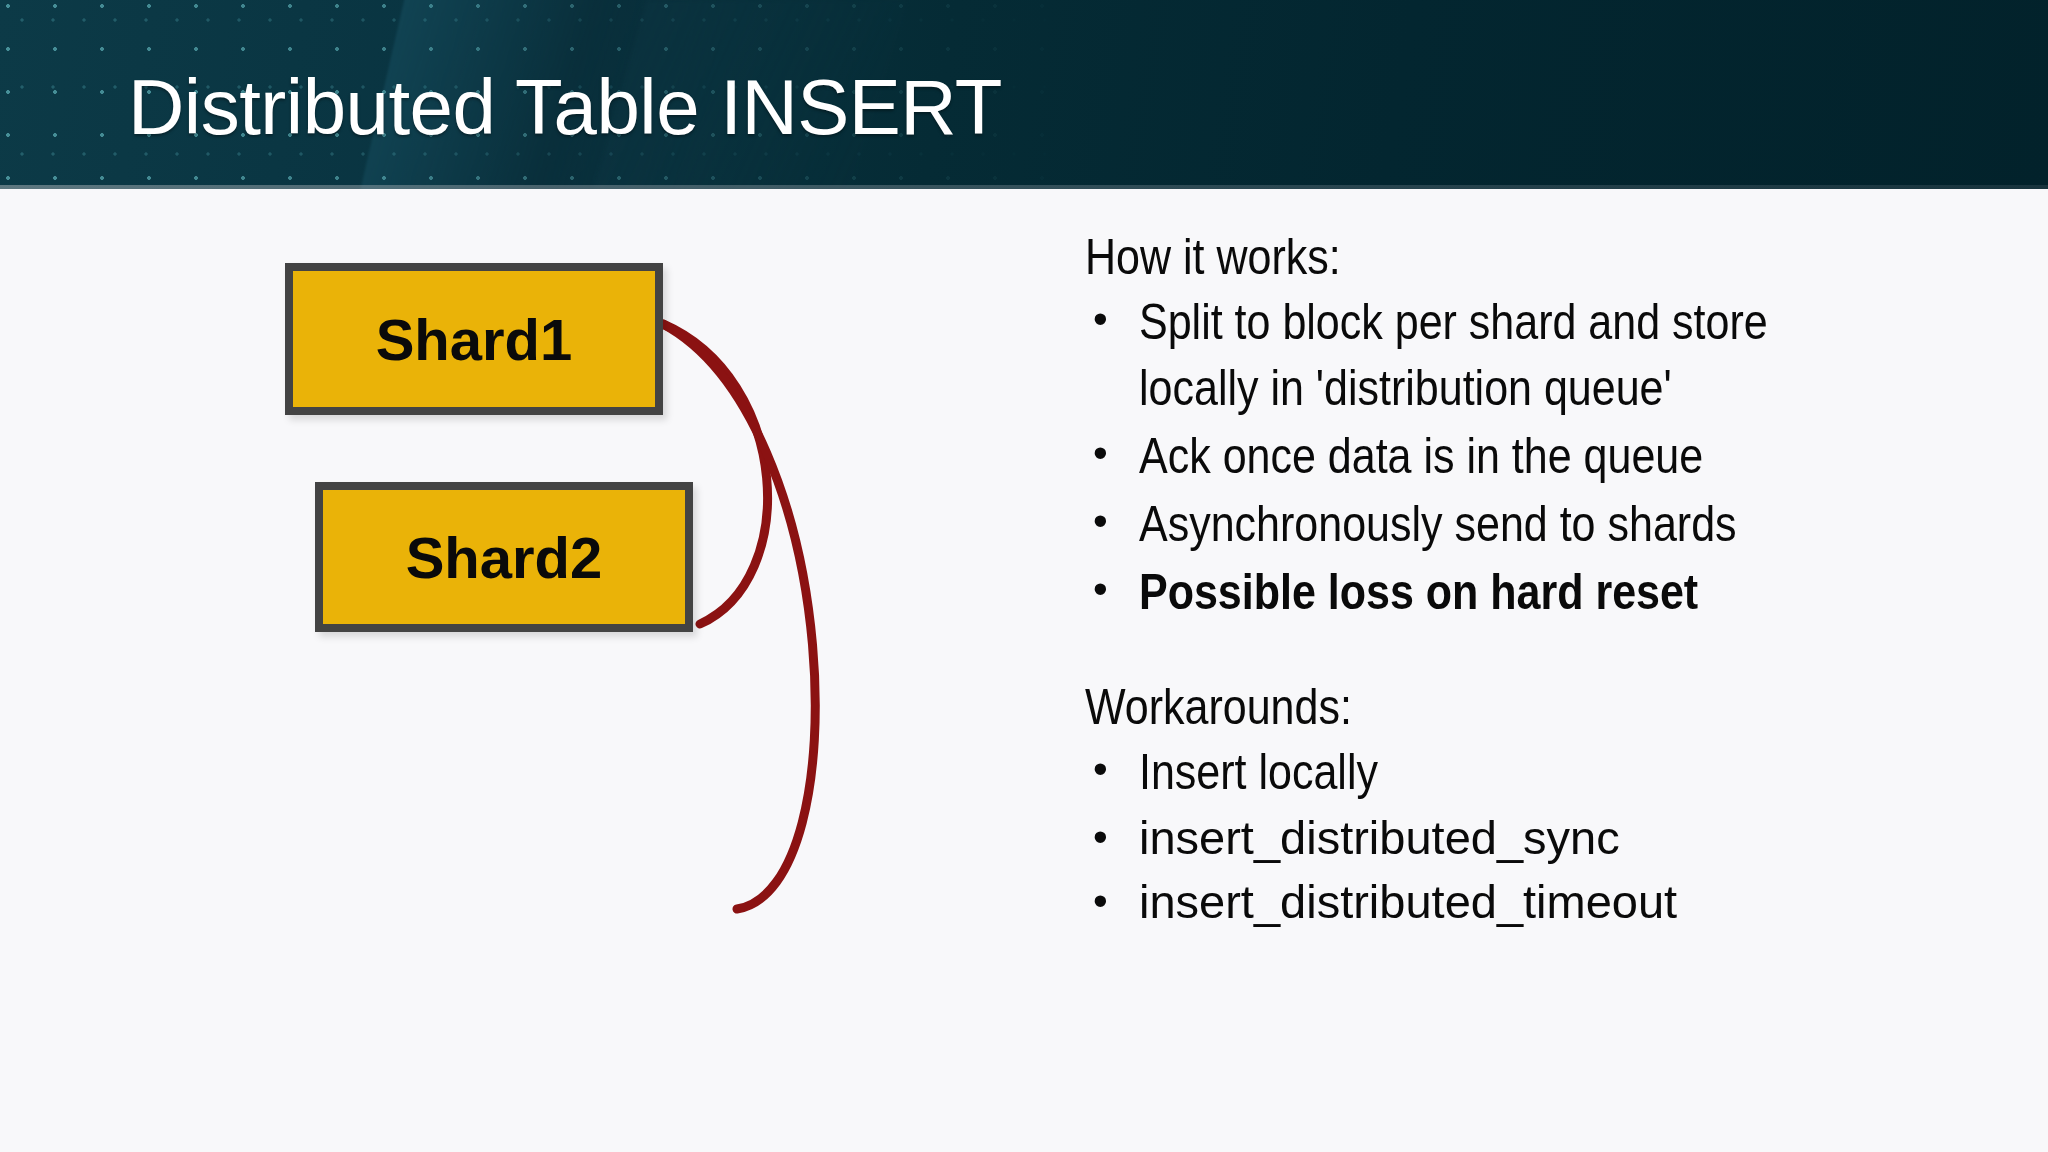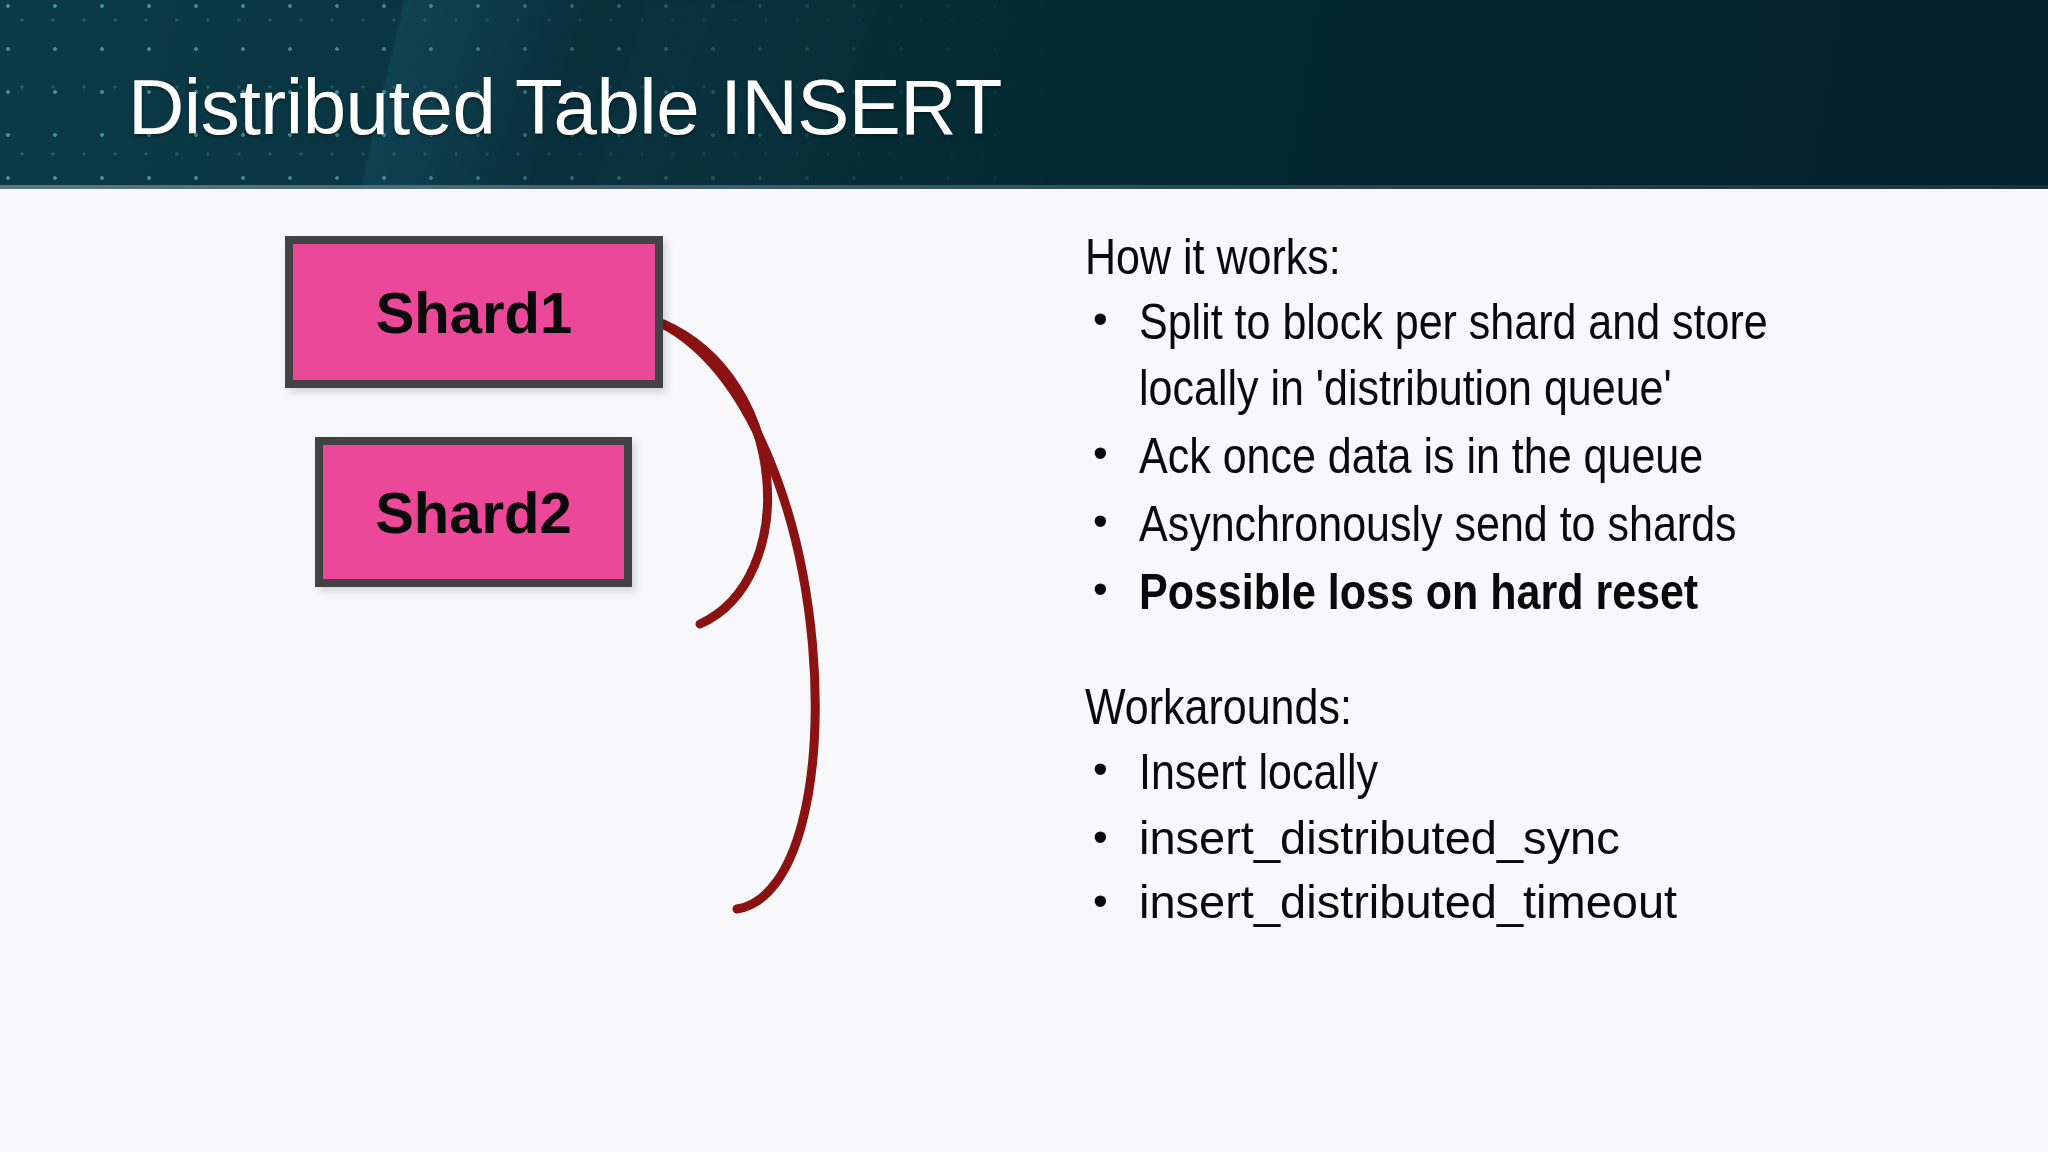--- a/index.html
+++ b/index.html
@@ -109,37 +109,38 @@
     top: 78px;
     font-family: "Liberation Sans", sans-serif;
     font-size: 34px;
     font-weight: bold;
     color: #111111;
     letter-spacing: 0.5px;
   }
 
   .shard-box {
     position: absolute;
-    background: #ec4899;
+    background: #eab308;
     border: 8px solid #434343;
     display: flex;
     align-items: center;
     justify-content: center;
     box-shadow: 4px 5px 7px rgba(0,0,0,0.13);
+    margin-top: 27px;
   }
   .shard-label {
     font-family: "Liberation Sans", sans-serif;
     font-size: 58px;
     font-weight: bold;
     color: #0a0a0a;
     letter-spacing: 0px;
   }
 
   #shard-box-1 { left: 285px;  top: 47px;  width: 378px; height: 152px; }
-  #shard-box-2 { left: 315px;  top: 248px; width: 317px; height: 150px; }
+  #shard-box-2 { left: 315px;  top: 266px; width: 378px; height: 150px; }
   #shard-box-3 { left: 357px;  top: 455px; width: 378px; height: 152px; }
 
   .connectors {
     position: absolute;
     left: 0; top: 0;
     width: 1060px;
     height: 963px;
     pointer-events: none;
   }
 

